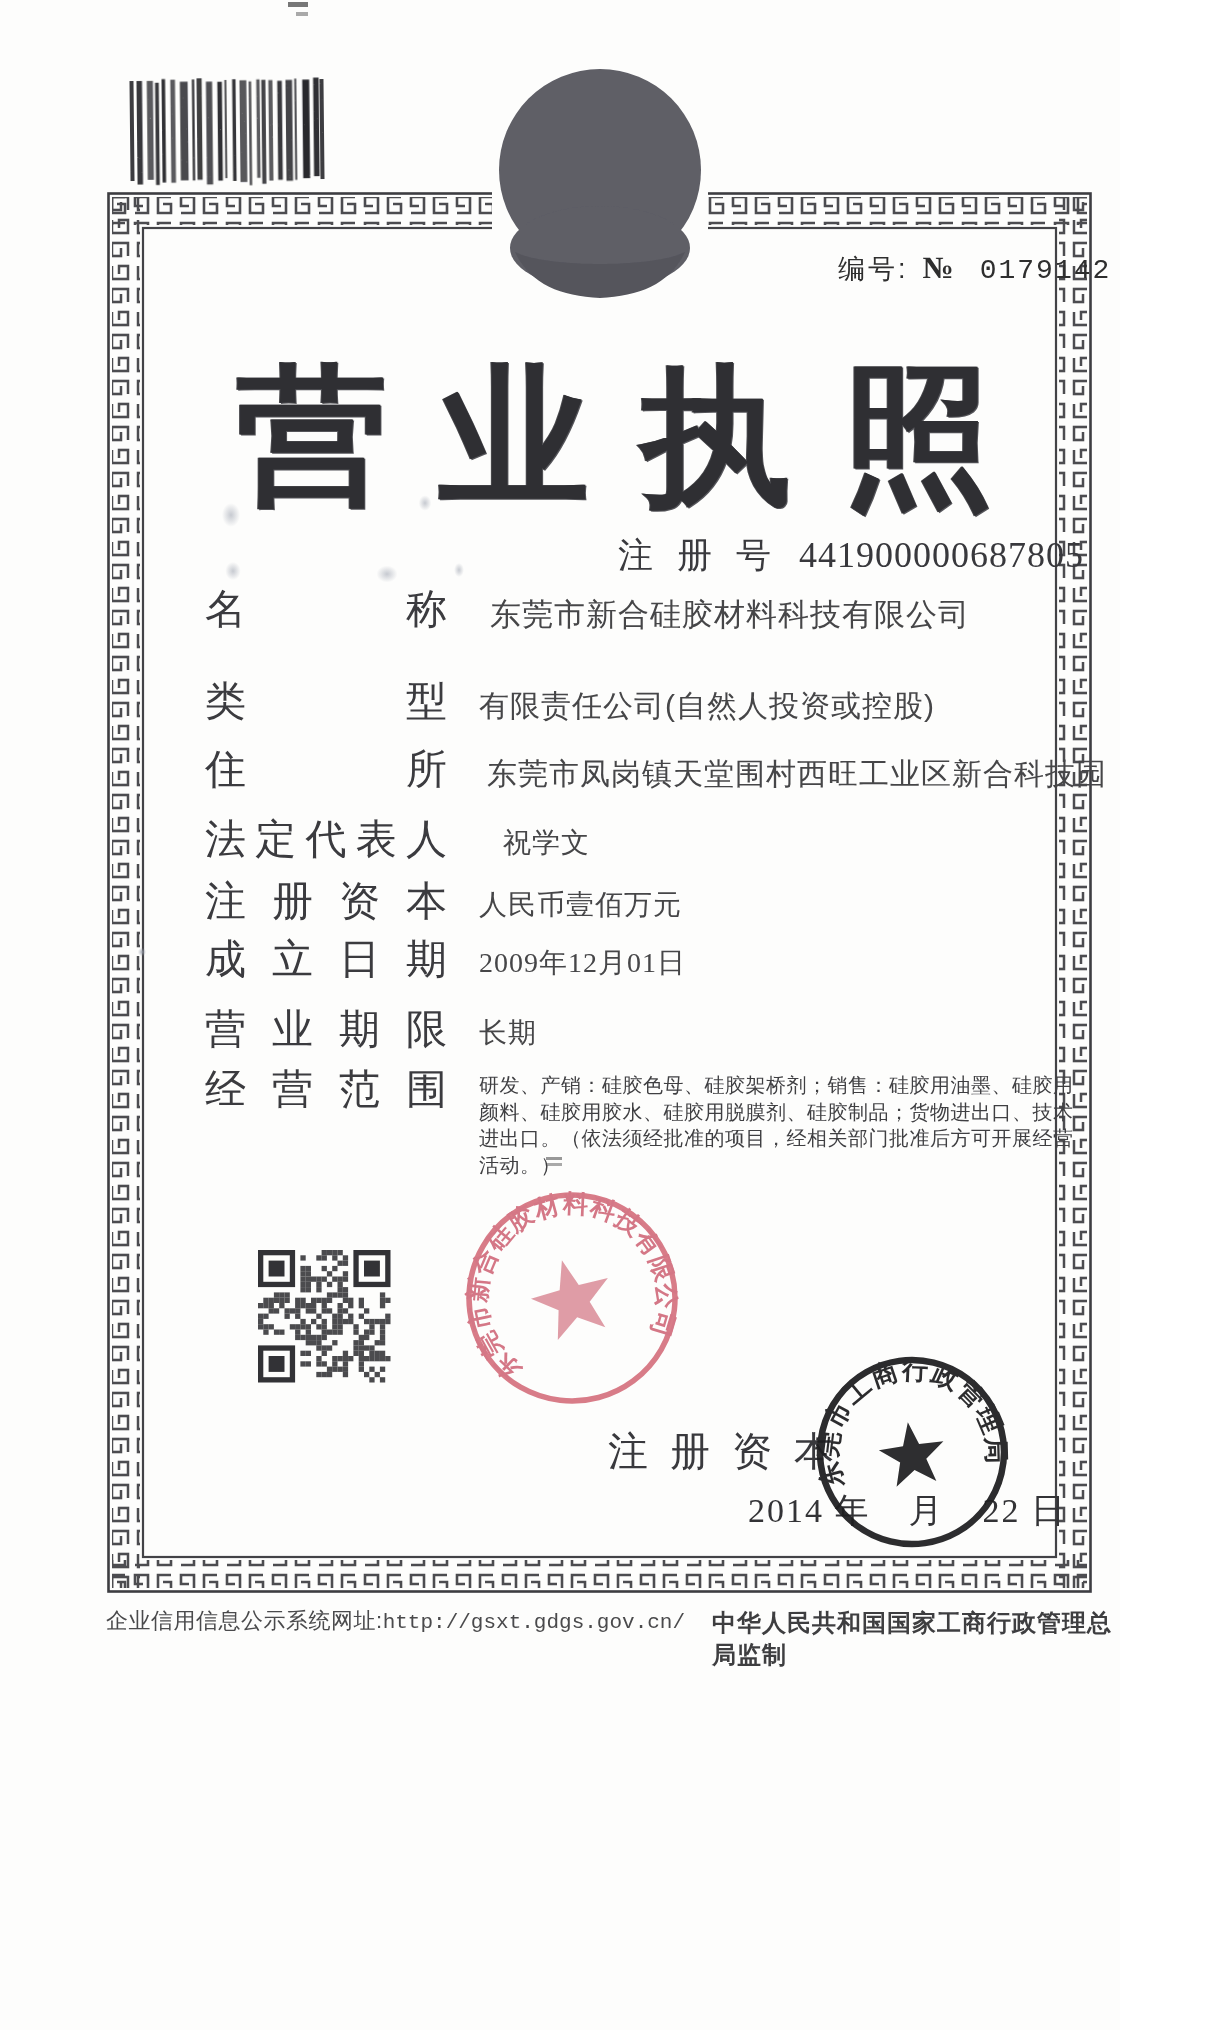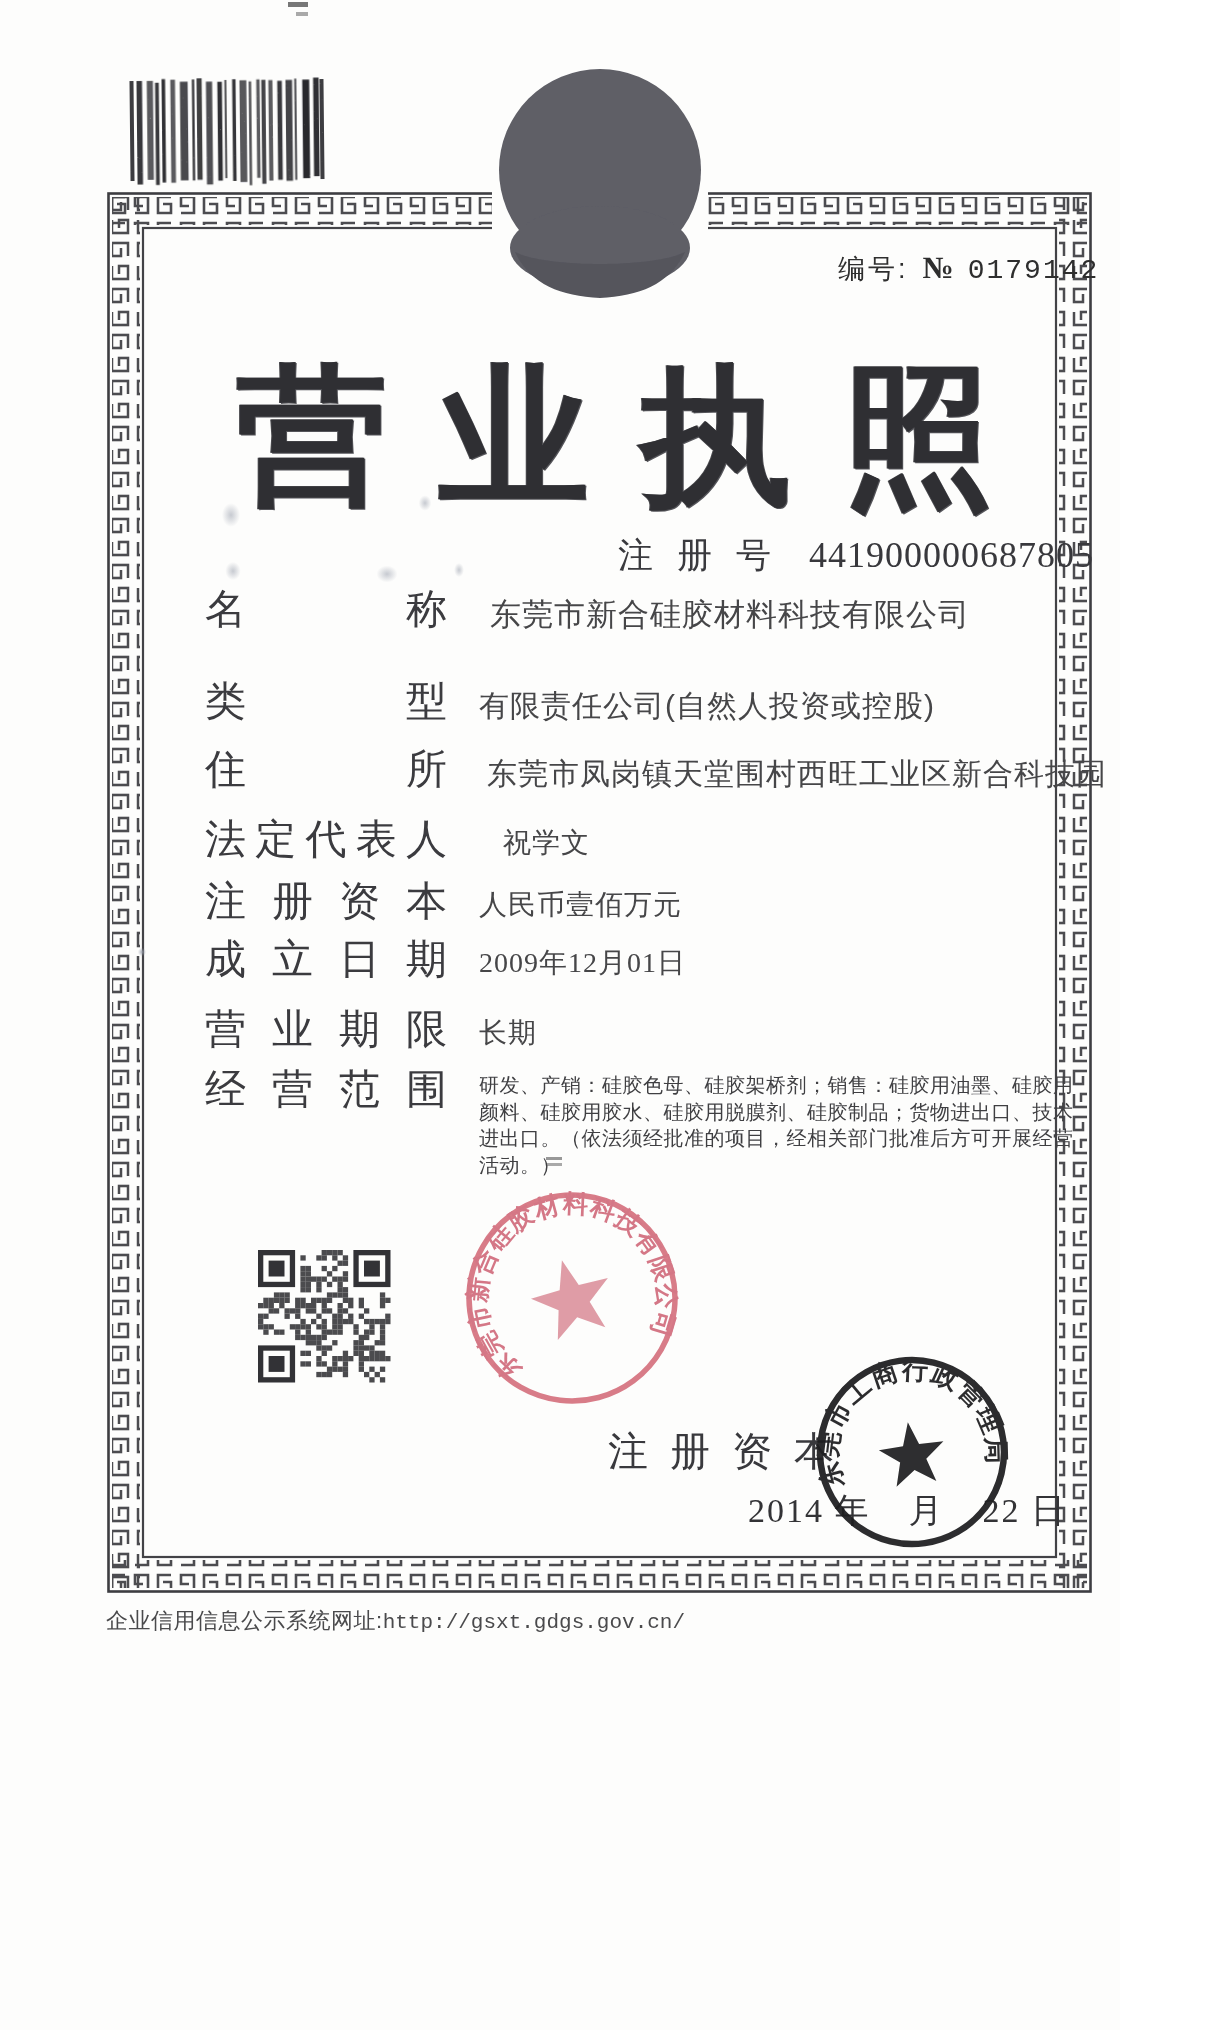--- a/index.html
+++ b/index.html
@@ -2,29 +2,29 @@
 <html><head>
 <meta charset="utf-8">
 <style>
   html,body{margin:0;padding:0;background:#ffffff;}
   .page{position:relative;width:1120px;height:2030px;background:#fdfdfc;overflow:hidden;
         font-family:"Liberation Sans",sans-serif;color:#3c3c3c;}
   .abs{position:absolute;}
   
   .serial{top:250px;left:838px;font-size:27px;letter-spacing:3px;color:#2e2e2e;display:flex;align-items:baseline;gap:14px;}
   .serial .no{font-family:"Liberation Serif",serif;font-weight:bold;font-size:31px;letter-spacing:0;}
-  .serial .digits{font-family:"Liberation Mono",monospace;font-size:28px;letter-spacing:2px;}
+  .serial .digits{font-family:"Liberation Mono",monospace;font-size:28px;letter-spacing:2px;margin-left:12px;}
   
   .title{top:338px;left:0;width:1230px;text-align:center;font-size:150px;font-weight:bold;
          letter-spacing:52px;text-indent:52px;color:#2f2f33;
          text-shadow:1px 1px 0 #55555a, -1px 0 0 #4a4a4e;}
   
   .regline{top:532px;left:618px;font-size:35px;display:flex;align-items:baseline;}
   .regline .lbl{letter-spacing:24px;color:#3a3a3e;}
-  .regline .val{font-family:"Liberation Serif",serif;font-size:36px;letter-spacing:1px;color:#38383c;margin-left:14px;}
+  .regline .val{font-family:"Liberation Serif",serif;font-size:36px;letter-spacing:1px;color:#38383c;margin-left:4px;}
   
   .row{left:205px;display:flex;align-items:flex-start;}
   .row .flabel{width:242px;font-size:41px;color:#3b3b3f;text-align:justify;text-align-last:justify;text-justify:inter-character;line-height:50px;flex:0 0 242px;}
   .row .fvalue{margin-left:32px;padding-top:10px;font-size:30px;color:#464648;letter-spacing:1px;white-space:nowrap;}
   .row.small .fvalue{font-size:28px;}
   .row.scope .fvalue{white-space:normal;width:612px;font-size:20px;line-height:26.5px;letter-spacing:.5px;padding-top:8px;color:#3f3f42;}
   
   .authority{top:1424px;left:608px;font-size:40px;letter-spacing:22px;color:#39393d;}
   .dateline{top:1488px;left:748px;font-size:34px;color:#333336;letter-spacing:2px;display:flex;gap:38px;font-family:"Liberation Serif",serif;}
   
@@ -386,20 +386,21 @@
   <div class="abs authority">注册资本</div>
   <div class="abs dateline">
     <span>2014 年</span>
     <span>月</span>
     <span>22 日</span>
   </div>
 
   <div class="abs footL">
     <span>企业信用信息公示系统网址:</span><span class="url">http://gsxt.gdgs.gov.cn/</span>
   </div>
+  <div class="abs footR">中华人民共和国国家工商行政管理总局监制</div>
 
   <svg id="sealLayer" width="1230" height="2030" viewBox="0 0 1230 2030" style="pointer-events:none;">
 
     <g transform="translate(457,1183) rotate(-15 115 115)" opacity="0.82">
       <circle cx="115" cy="115" r="103" fill="none" stroke="#d0606f" stroke-width="5.5"></circle>
       <path id="redArc" d="M44.5,164.5 A86,86 0 1 1 185.5,164.5" fill="none"></path>
       <text font-size="25" font-weight="bold" fill="#cc5a6d" letter-spacing="1">
         <textPath href="#redArc" startOffset="50%" text-anchor="middle" id="redSealText">东莞市新合硅胶材料科技有限公司</textPath>
       </text>
       <polygon points="115,76 124.9,104.2 154.8,105 131.1,123.3 139.6,152 115,135 90.4,152 98.9,123.3 75.2,105 105.1,104.2" fill="#c95666" opacity="0.7"></polygon>

